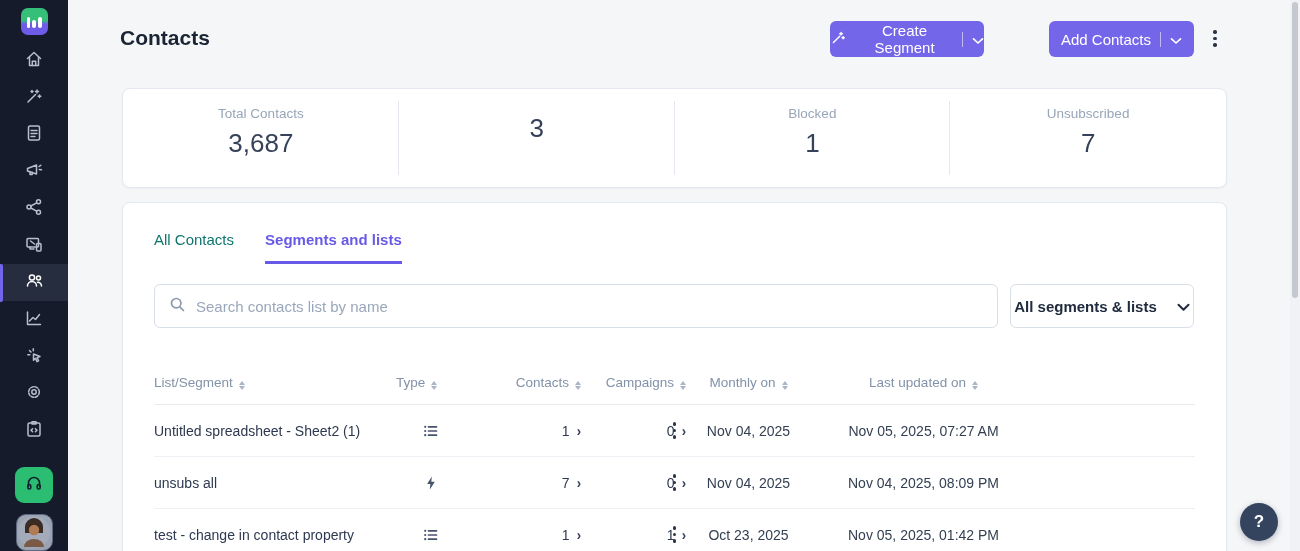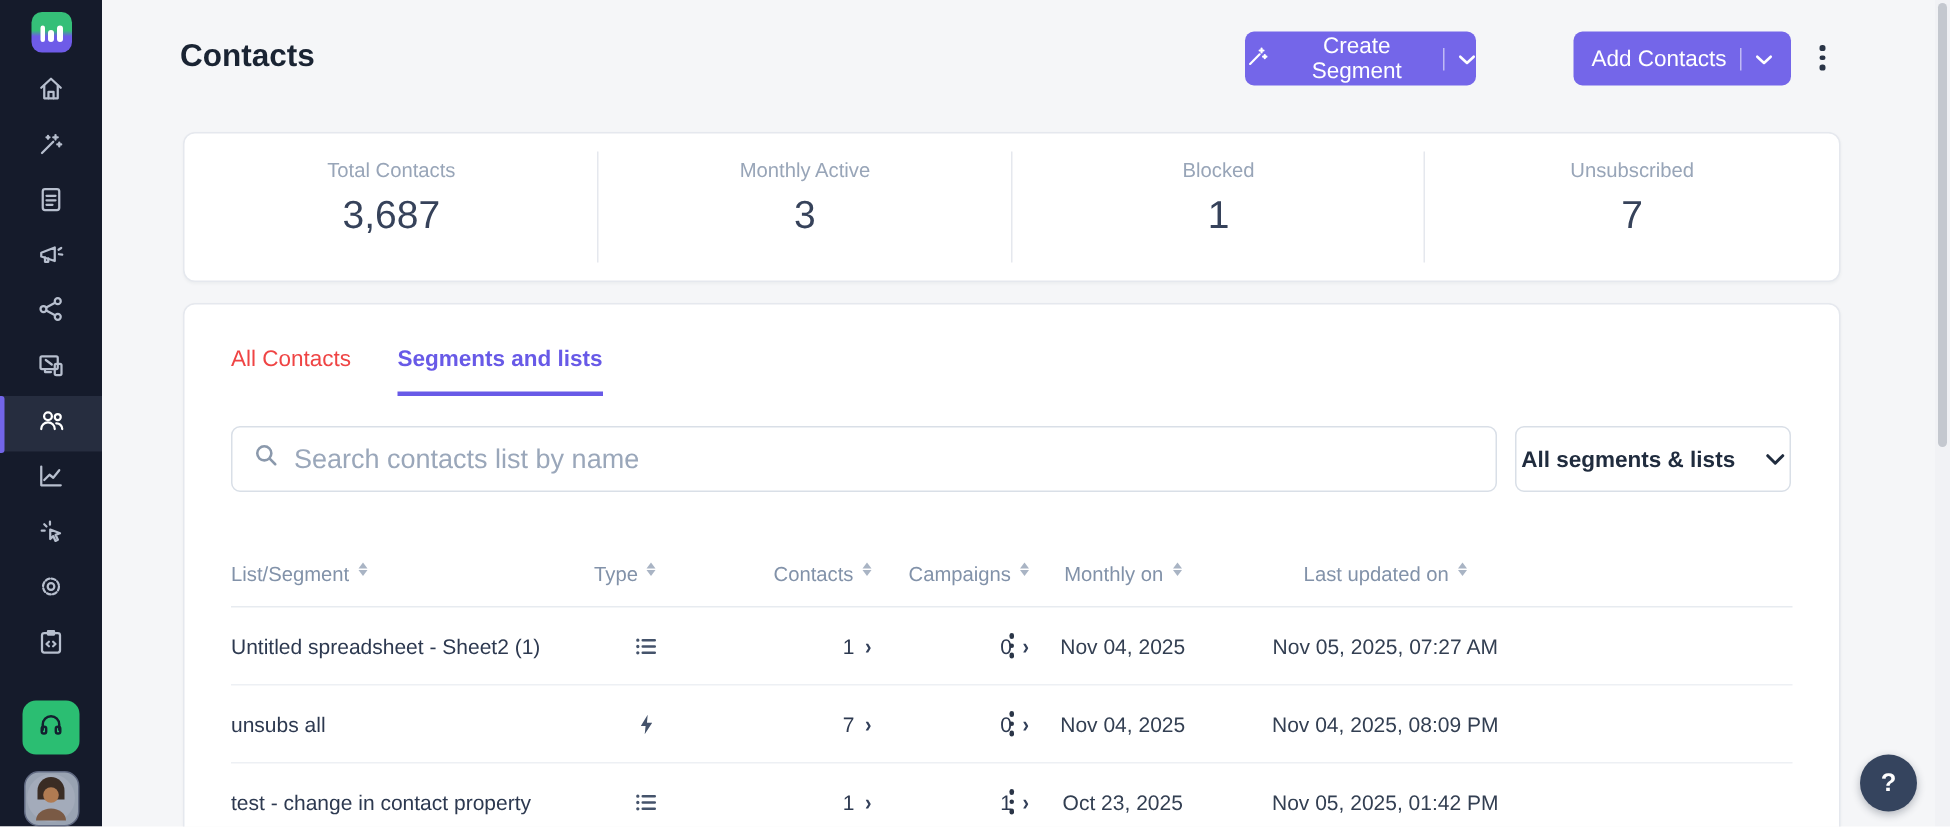--- a/index.html
+++ b/index.html
@@ -72,46 +72,46 @@
   }
   .stat-label { font-size:13.5px; color:#98A5B8; }
   .stat-value { font-size:26px; color:#36425A; margin-top:7px; }
   
   .list-card {
     position:absolute; left:54px; top:202px; width:1105px; height:400px;
     background:#fff; border:1px solid #E5E8EE; border-radius:8px;
     box-shadow:0 1px 2px rgba(30,40,60,.04);
   }
   .tabs { display:flex; gap:31px; padding:28px 0 0 31px; }
-  .tab { font-size:15px; padding-bottom:13px; cursor:pointer; color:#ef4444; border-bottom:3px solid transparent; }
+  .tab { font-size:15px; padding-bottom:13px; cursor:pointer; color:#0f766e; border-bottom:3px solid transparent; }
   .tab.active { color:#685AE7; font-weight:bold; border-bottom-color:#685AE7; }
   .controls { position:absolute; left:31px; right:32px; top:81px; height:44px; display:flex; justify-content:space-between; }
   .search-box {
     width:844px; height:44px; border:1px solid #D9DFE7; border-radius:6px;
     display:flex; align-items:center; padding:0 14px; gap:10px; background:#fff;
   }
   .search-box svg { stroke:#8B99AC; fill:none; stroke-width:1.7; stroke-linecap:round; flex:none; }
   .search-box input {
-    border:none; outline:none; flex:1; font-size:18px; font-family:inherit; color:#2D3950; background:transparent;
+    border:none; outline:none; flex:1; font-size:15px; font-family:inherit; color:#2D3950; background:transparent;
   }
   .search-box input::placeholder { color:#9AA7BA; }
   .filter-btn {
     width:184px; height:44px; border:1px solid #D9DFE7; border-radius:6px; background:#fff;
     display:flex; align-items:center; justify-content:center; gap:20px;
     font-size:15px; font-weight:bold; color:#202C3E; cursor:pointer; font-family:inherit;
   }
   .filter-btn svg { stroke:#202C3E; fill:none; stroke-width:2; stroke-linecap:round; stroke-linejoin:round; }
   
   .table { position:absolute; left:31px; right:31px; top:158px; }
   .trow {
     display:grid; align-items:center;
     grid-template-columns:242px 70px 115px 105px 125px 225px 1fr 30px;
   }
   .thead { height:44px; border-bottom:1px solid #E7EBF0; }
-  .th { font-size:13.5px; color:#8292A9; display:flex; align-items:flex-start; gap:6px; cursor:pointer; }
+  .th { font-size:13.5px; color:#8292A9; display:flex; align-items:flex-end; gap:6px; cursor:pointer; }
   .th.right { justify-content:flex-end; }
   .th.center { justify-content:center; }
   .sort { display:inline-flex; flex-direction:column; gap:1px; }
   .sort i { width:0; height:0; border-left:3.5px solid transparent; border-right:3.5px solid transparent; }
   .sort .up { border-bottom:4.5px solid #A9B4C4; }
   .sort .dn { border-top:4.5px solid #A9B4C4; }
   .tr { height:52px; border-bottom:1px solid #EDF0F4; font-size:14px; color:#2D3950; }
   .cell-name { cursor:pointer; }
   .cell-type { display:flex; justify-content:center; }
   .cell-type svg { stroke:#45536B; fill:none; stroke-width:1.7; stroke-linecap:round; }
@@ -266,21 +266,20 @@
       <i></i>
       <i></i>
     </div>
 
   <div class="stats-card">
     <div class="stat">
       <div class="stat-label">Total Contacts</div>
       <div class="stat-value">3,687</div>
     </div>
     <div class="stat">
-      <div class="stat-label">Monthly Active</div>
       <div class="stat-value">3</div>
     </div>
     <div class="stat">
       <div class="stat-label">Blocked</div>
       <div class="stat-value">1</div>
     </div>
     <div class="stat">
       <div class="stat-label">Unsubscribed</div>
       <div class="stat-value">7</div>
     </div>

